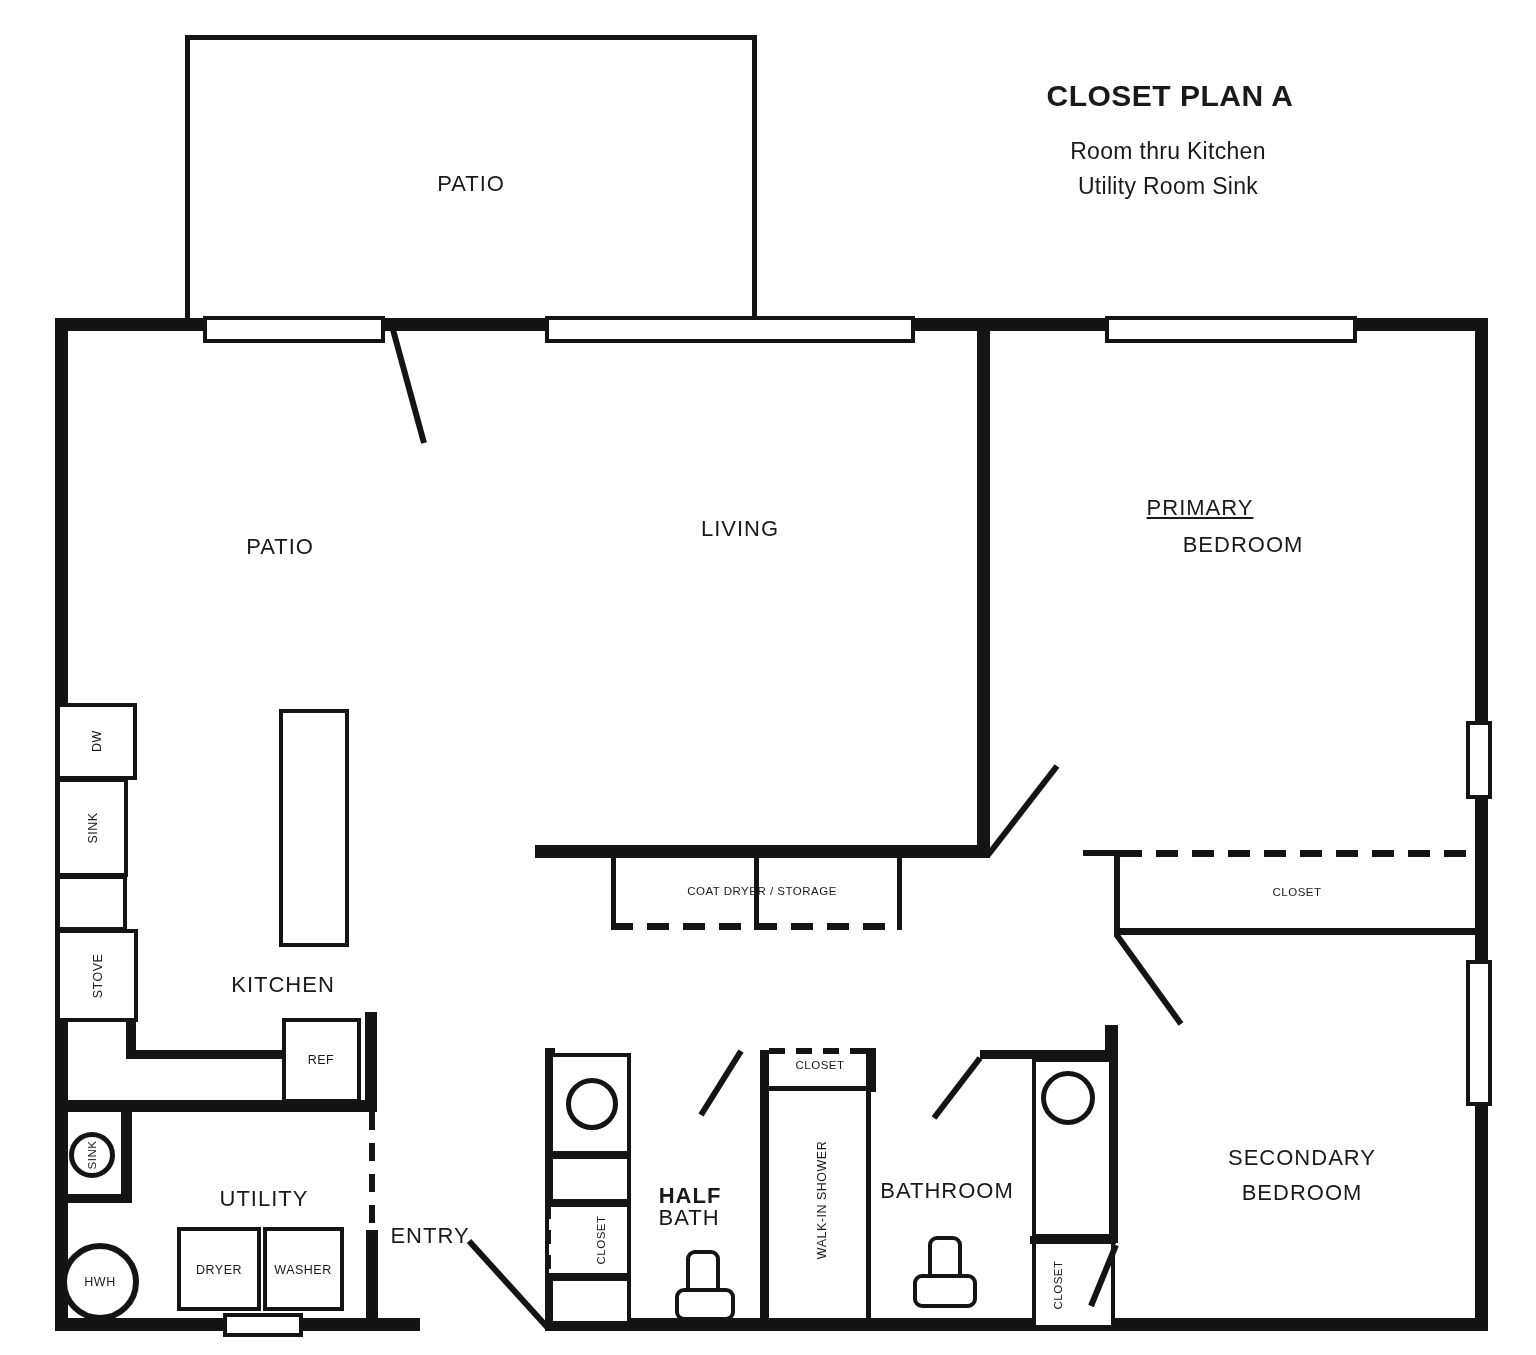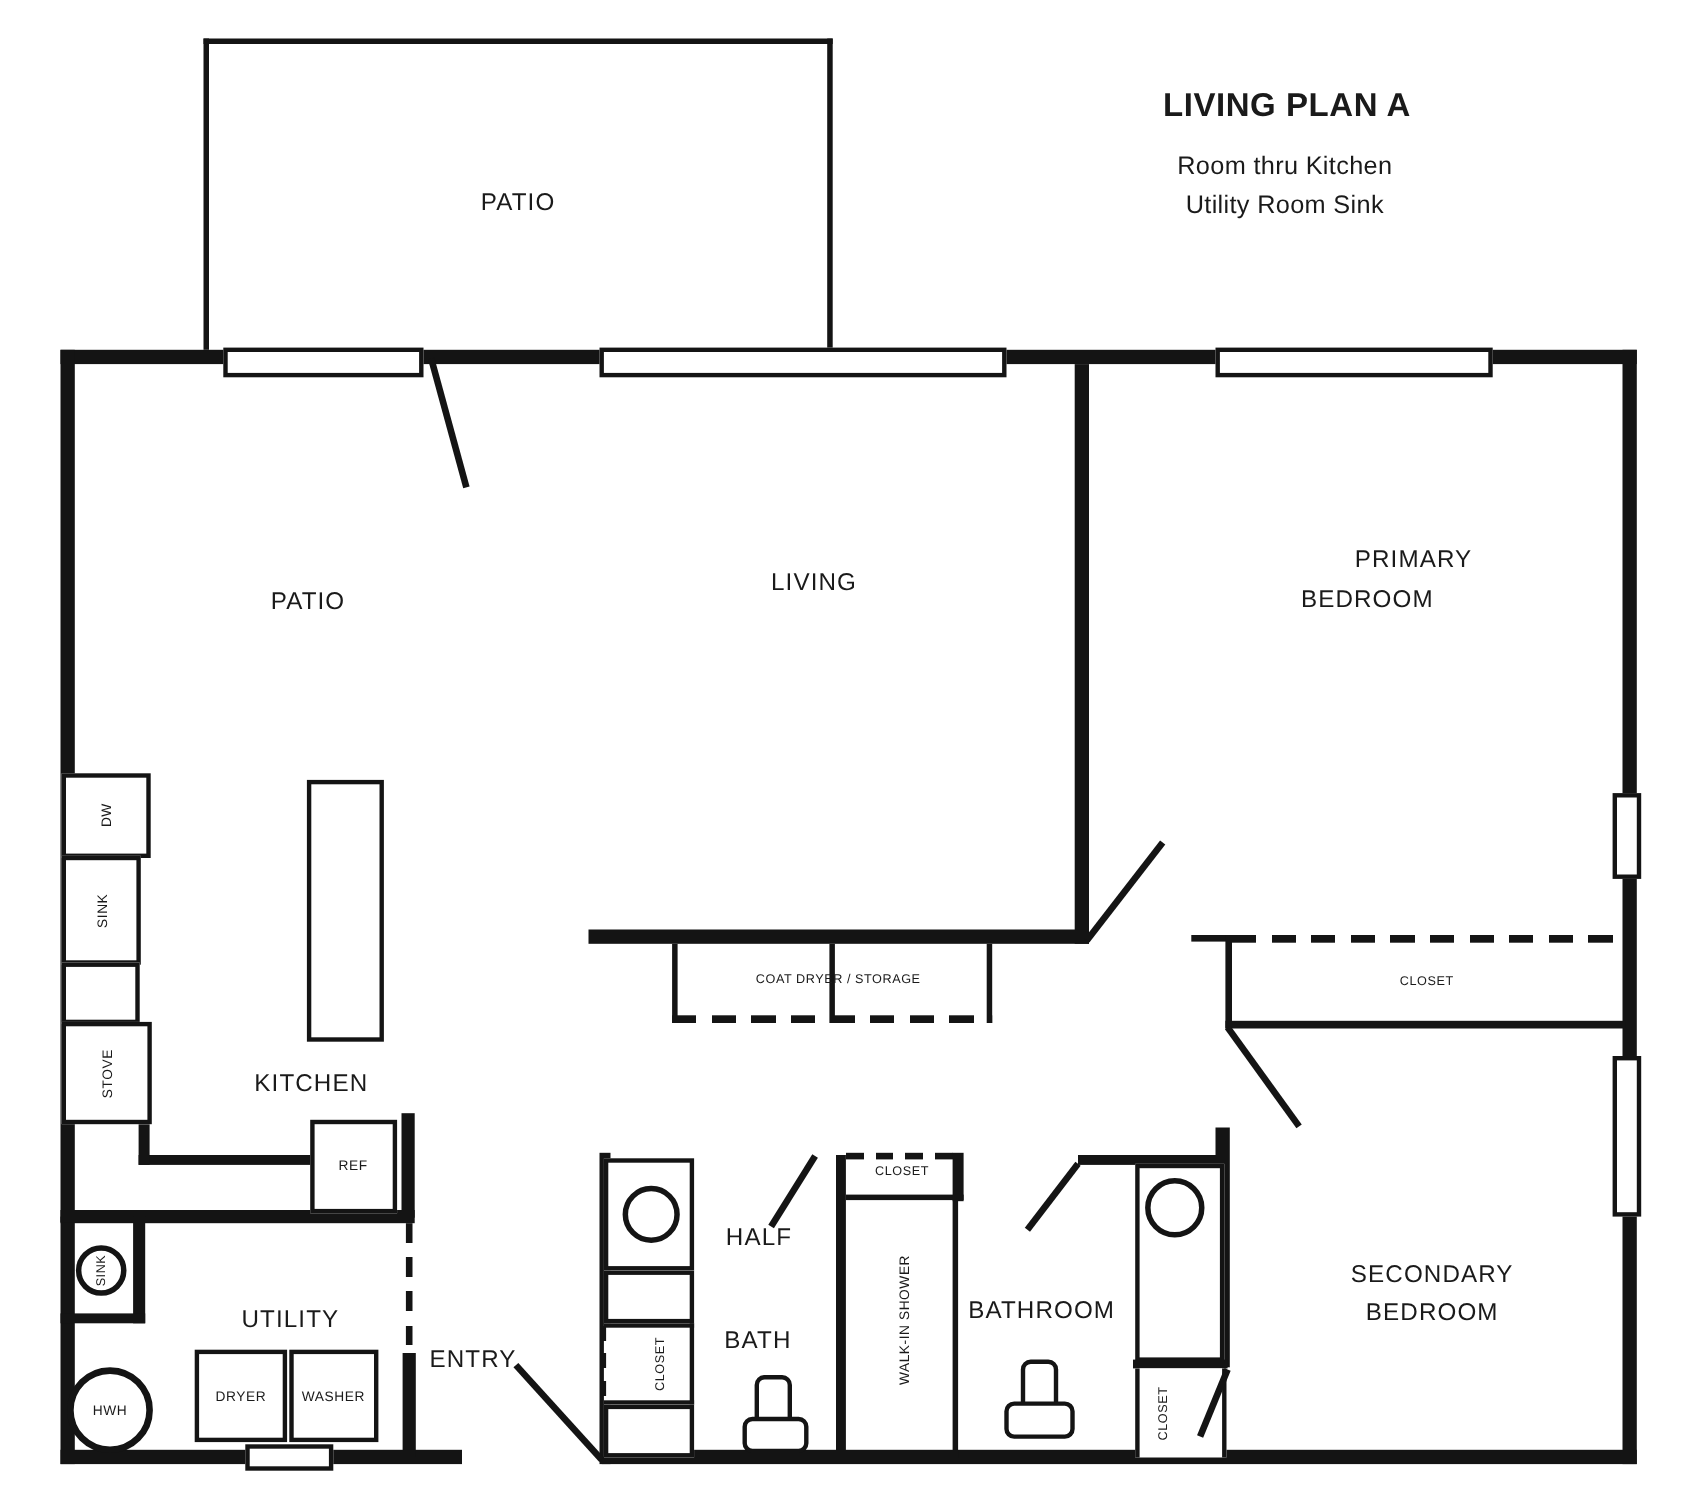--- a/index.html
+++ b/index.html
@@ -108,33 +108,33 @@
   <svg class="overlay" width="1536" height="1355" viewBox="0 0 1536 1355">
     <line x1="392" y1="326" x2="424" y2="443" stroke="#141414" stroke-width="6"></line>
     <line x1="988" y1="855" x2="1057" y2="766" stroke="#141414" stroke-width="6"></line>
     <line x1="1116" y1="934" x2="1181" y2="1024" stroke="#141414" stroke-width="6"></line>
     <line x1="980" y1="1058" x2="934" y2="1118" stroke="#141414" stroke-width="6"></line>
     <line x1="741" y1="1051" x2="701" y2="1115" stroke="#141414" stroke-width="6"></line>
     <line x1="469" y1="1241" x2="547" y2="1327" stroke="#141414" stroke-width="6"></line>
     <line x1="1116" y1="1245" x2="1091" y2="1306" stroke="#141414" stroke-width="6"></line>
   </svg>
 
-  <div class="lbl title" style="left:1170px; top:96px;">LIVING PLAN A</div>
+  <div class="lbl title" style="left:1170px; top:96px;">CLOSET PLAN A</div>
   <div class="lbl subtitle" style="left:1168px; top:151px;">Room thru Kitchen</div>
   <div class="lbl subtitle" style="left:1168px; top:186px;">Utility Room Sink</div>
 
   <div class="lbl" style="left:471px;  top:184px;">PATIO</div>
   <div class="lbl" style="left:280px;  top:547px;">PATIO</div>
   <div class="lbl" style="left:740px;  top:529px;">LIVING</div>
-  <div class="lbl" style="left:1285px; top:508px;">PRIMARY</div>
+  <div class="lbl" style="left:1200px; top:508px;text-decoration:underline;">PRIMARY</div>
   <div class="lbl" style="left:1243px; top:545px;">BEDROOM</div>
   <div class="lbl" style="left:283px;  top:985px;">KITCHEN</div>
   <div class="lbl" style="left:264px;  top:1199px;">UTILITY</div>
   <div class="lbl" style="left:430px;  top:1236px;">ENTRY</div>
-  <div class="lbl" style="left:690px; top:1125px;">HALF</div>
+  <div class="lbl" style="left:690px; top:1196px;font-weight:bold;">HALF</div>
   <div class="lbl" style="left:689px; top:1218px;">BATH</div>
   <div class="lbl" style="left:947px; top:1191px;">BATHROOM</div>
   <div class="lbl" style="left:1302px; top:1158px;text-align:right;">SECONDARY</div>
   <div class="lbl" style="left:1302px; top:1193px;">BEDROOM</div>
 
   <div class="lbl tiny vert" style="left:97px;  top:741px;">DW</div>
   <div class="lbl tiny vert" style="left:93px;  top:828px;">SINK</div>
   <div class="lbl tiny vert" style="left:98px;  top:976px;">STOVE</div>
   <div class="lbl tiny" style="left:321px; top:1060px;">REF</div>
   <div class="lbl small vert" style="left:92px; top:1155px;">SINK</div>

